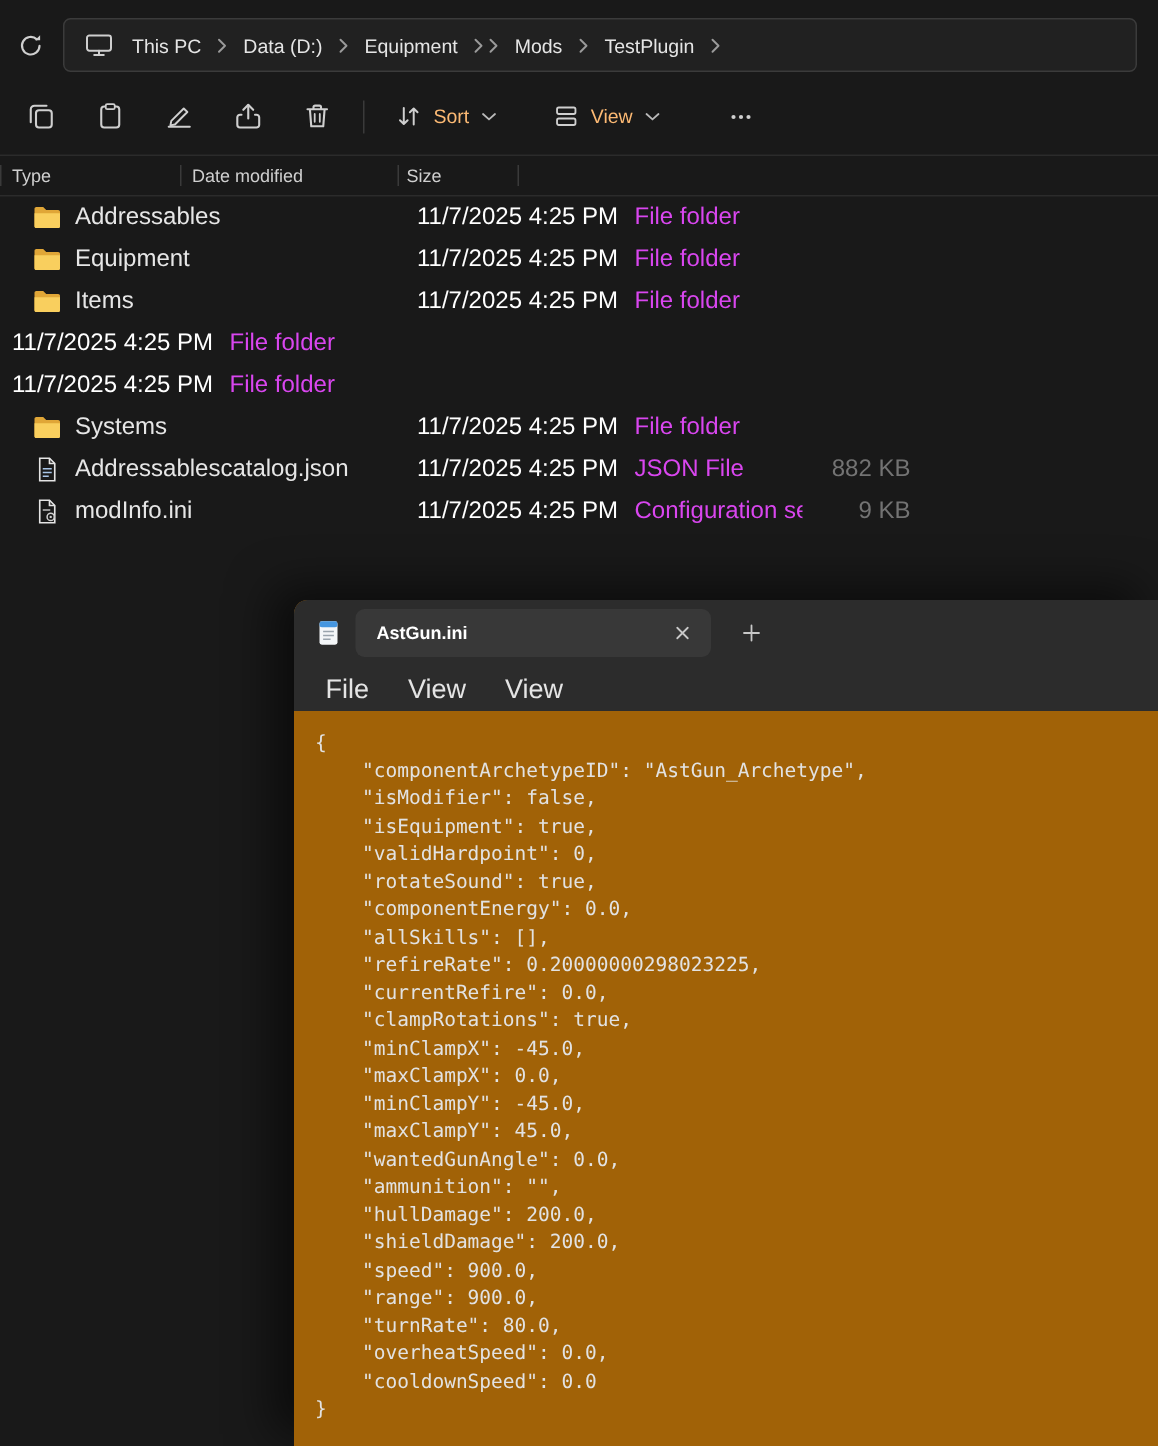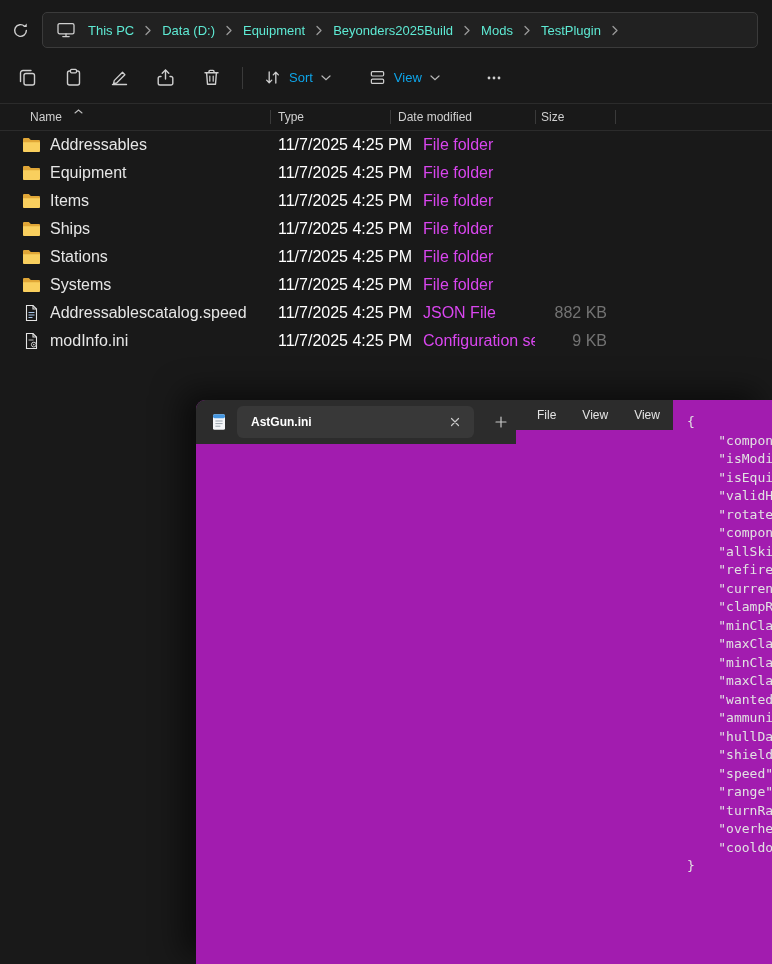--- a/index.html
+++ b/index.html
@@ -11,27 +11,27 @@
   *{margin:0;padding:0;box-sizing:border-box}
   html,body{width:772px;height:964px}
   body{background:#191919;font-family:"Liberation Sans",sans-serif;color:#e8e8e8;overflow:hidden;position:relative}
   svg{display:block}
 
   
   .addr-row{display:flex;align-items:center;margin-top:10px;height:40px;padding:0 14px 0 4px;gap:6px}
   .icon-btn{display:flex;align-items:center;justify-content:center;width:32px;height:32px;border-radius:4px;flex:none;cursor:default}
   .addr-pill{flex:1;height:36px;background:#212121;border:1px solid #3b3b3b;border-radius:5px;display:flex;align-items:center;padding:0 8px;overflow:hidden;white-space:nowrap}
   .pc-icon{margin:0 4px 0 6px}
-  .crumb{font-size:13px;color:#5eead4;padding:5px 9px;border-radius:4px;cursor:default;flex:none}
+  .crumb{font-size:13px;color:#e5e5e5;padding:5px 9px;border-radius:4px;cursor:default;flex:none}
   .crumb-sep{display:flex;align-items:center;padding:0 1px;flex:none}
 
   .toolbar{display:flex;align-items:center;height:52px;margin-top:2px;padding:0 8px;border-bottom:1px solid #2b2b2b}
   .tool-btn{width:38px;height:36px;display:flex;align-items:center;justify-content:center;border-radius:4px;margin-right:8px}
   .v-sep{width:1px;height:22px;background:#3a3a3a;margin:0 10px 0 4px}
-  .drop-btn{display:flex;align-items:center;gap:8px;padding:0 11px;height:36px;font-size:13px;color:#0ea5e9;border-radius:4px;margin-right:16px}
+  .drop-btn{display:flex;align-items:center;gap:8px;padding:0 11px;height:36px;font-size:13px;color:#fdba74;border-radius:4px;margin-right:16px}
   .more-btn{margin-left:8px}
 
   .hdr{display:flex;height:27px;border-bottom:1px solid #2b2b2b;align-items:center;font-size:12px;color:#cfcfcf}
   .h-name{width:270px;padding-left:30px;display:flex;align-items:center}
   .sort-caret{margin-left:12px;position:relative;top:-6px}
   .h-col{position:relative;height:100%;display:flex;align-items:center}
   .h-col::before{content:"";position:absolute;left:0;top:6px;bottom:6px;width:1px;background:#3a3a3a}
   .h-date{width:145px;padding-left:8px}
   .h-type{width:120px;padding-left:8px}
   .h-size{width:80px;padding-left:6px}
@@ -39,29 +39,29 @@
 
   .rows{}
   .row{display:flex;height:28px;align-items:center;font-size:16px;cursor:default}
   .c-name{width:270px;display:flex;align-items:center;gap:9px;padding-left:22px;color:#e6e6e6;white-space:nowrap;overflow:hidden}
   .icon-slot{width:19px;flex:none;display:flex;justify-content:center}
   .c-date{width:145px;padding-left:8px;color:#ffffff;white-space:nowrap}
   .c-type{width:120px;padding-left:8px;color:#d946ef;white-space:nowrap;overflow:hidden}
   .c-size{width:86px;padding-right:14px;text-align:right;color:#737373;white-space:nowrap}
 
   
-  .notepad{position:absolute;left:196px;top:400px;right:0;bottom:0;background:#a21caf;border-top-left-radius:9px;box-shadow:-14px -8px 30px rgba(0,0,0,.55);display:flex;flex-direction:row;overflow:hidden}
+  .notepad{position:absolute;left:196px;top:400px;right:0;bottom:0;background:#a16207;border-top-left-radius:9px;box-shadow:-14px -8px 30px rgba(0,0,0,.55);display:flex;flex-direction:column;overflow:hidden}
   .np-title{height:44px;background:#2c2c2c;display:flex;align-items:center;padding-left:14px;flex:none}
   .np-appicon{margin-right:9px;flex:none}
   .np-tab{width:237px;height:32px;background:#383838;border-radius:6px;display:flex;align-items:center;padding:0 6px 0 14px;flex:none}
   .np-tab-title{font-size:12px;font-weight:bold;color:#ffffff;flex:1}
   .np-close{width:26px;height:26px;display:flex;align-items:center;justify-content:center;border-radius:4px}
   .np-plus{width:30px;height:30px;margin-left:12px;display:flex;align-items:center;justify-content:center;border-radius:4px}
   .np-menu{height:30px;background:#2c2c2c;display:flex;align-items:center;padding-left:8px;flex:none}
-  .menu-item{font-size:12px;color:#e4e4e4;padding:4px 13px;border-radius:4px;cursor:default}
+  .menu-item{font-size:18px;color:#e4e4e4;padding:4px 13px;border-radius:4px;cursor:default}
   .np-editor{flex:1;padding:13px 0 0 14px;overflow:hidden;cursor:text}
   .np-editor pre{font-family:"DejaVu Sans Mono","Liberation Mono",monospace;font-size:13px;line-height:18.5px;color:#e2e2e2}
 </style>
 </head>
 <body>
 
 <div class="explorer">
 
   <div class="addr-row">
     <div class="icon-btn">
@@ -89,21 +89,20 @@
     <svg width="8" height="11" viewBox="0 0 8 11">
               <path d="M2 1.5l4 4-4 4" fill="none" stroke="#9a9a9a" stroke-width="1.3" stroke-linecap="round" stroke-linejoin="round"></path>
             </svg>
   </span>
 <span class="crumb">Equipment</span>
   <span class="crumb-sep">
     <svg width="8" height="11" viewBox="0 0 8 11">
               <path d="M2 1.5l4 4-4 4" fill="none" stroke="#9a9a9a" stroke-width="1.3" stroke-linecap="round" stroke-linejoin="round"></path>
             </svg>
   </span>
-<span class="crumb">Beyonders2025Build</span>
   <span class="crumb-sep">
     <svg width="8" height="11" viewBox="0 0 8 11">
               <path d="M2 1.5l4 4-4 4" fill="none" stroke="#9a9a9a" stroke-width="1.3" stroke-linecap="round" stroke-linejoin="round"></path>
             </svg>
   </span>
 <span class="crumb">Mods</span>
   <span class="crumb-sep">
     <svg width="8" height="11" viewBox="0 0 8 11">
               <path d="M2 1.5l4 4-4 4" fill="none" stroke="#9a9a9a" stroke-width="1.3" stroke-linecap="round" stroke-linejoin="round"></path>
             </svg>
@@ -176,28 +175,20 @@
     <div class="tool-btn more-btn">
       <svg width="18" height="18" viewBox="0 0 18 18">
         <circle cx="4" cy="9" r="1.4" fill="var(--icon_gray)"></circle>
           <circle cx="9" cy="9" r="1.4" fill="var(--icon_gray)"></circle>
           <circle cx="14" cy="9" r="1.4" fill="var(--icon_gray)"></circle>
       </svg>
     </div>
   </div>
 
   <div class="hdr">
-    <div class="h-name">
-      <span>Name</span>
-      <span class="sort-caret">
-        <svg width="9" height="5" viewBox="0 0 9 5">
-            <path d="M1 4l3.5-3L8 4" fill="none" stroke="#bdbdbd" stroke-width="1.1" stroke-linecap="round"></path>
-          </svg>
-      </span>
-    </div>
     <div class="h-col h-type">
         <span>Type</span>
       </div>
     <div class="h-col h-date">
         <span>Date modified</span>
       </div>
     <div class="h-col h-size">
         <span>Size</span>
       </div>
     <div class="h-col h-end"></div>
@@ -243,44 +234,26 @@
   </svg>
 </span>
       <span class="label">Items</span>
     </div>
     <div class="c-date">11/7/2025 4:25 PM</div>
     <div class="c-type">File folder</div>
     <div class="c-size"></div>
   </div>
 
   <div class="row">
-    <div class="c-name">
-      <span class="icon-slot">
-  <svg width="19" height="16" viewBox="0 0 19 16">
-    <path d="M1 2.2C1 1.5 1.6 1 2.2 1h4.6l2 2h8c.7 0 1.2.5 1.2 1.2v9.6c0 .7-.5 1.2-1.2 1.2H2.2C1.5 15 1 14.5 1 13.8z" fill="var(--folder_back)"></path>
-    <path d="M1 5.2h17v8.6c0 .7-.5 1.2-1.2 1.2H2.2C1.5 15 1 14.5 1 13.8z" fill="var(--folder_front)"></path>
-  </svg>
-</span>
-      <span class="label">Ships</span>
-    </div>
-    <div class="c-date">11/7/2025 4:25 PM</div>
-    <div class="c-type">File folder</div>
-    <div class="c-size"></div>
-  </div>
-
-  <div class="row">
-    <div class="c-name">
-      <span class="icon-slot">
-  <svg width="19" height="16" viewBox="0 0 19 16">
-    <path d="M1 2.2C1 1.5 1.6 1 2.2 1h4.6l2 2h8c.7 0 1.2.5 1.2 1.2v9.6c0 .7-.5 1.2-1.2 1.2H2.2C1.5 15 1 14.5 1 13.8z" fill="var(--folder_back)"></path>
-    <path d="M1 5.2h17v8.6c0 .7-.5 1.2-1.2 1.2H2.2C1.5 15 1 14.5 1 13.8z" fill="var(--folder_front)"></path>
-  </svg>
-</span>
-      <span class="label">Stations</span>
-    </div>
+    <div class="c-date">11/7/2025 4:25 PM</div>
+    <div class="c-type">File folder</div>
+    <div class="c-size"></div>
+  </div>
+
+  <div class="row">
     <div class="c-date">11/7/2025 4:25 PM</div>
     <div class="c-type">File folder</div>
     <div class="c-size"></div>
   </div>
 
   <div class="row">
     <div class="c-name">
       <span class="icon-slot">
   <svg width="19" height="16" viewBox="0 0 19 16">
     <path d="M1 2.2C1 1.5 1.6 1 2.2 1h4.6l2 2h8c.7 0 1.2.5 1.2 1.2v9.6c0 .7-.5 1.2-1.2 1.2H2.2C1.5 15 1 14.5 1 13.8z" fill="var(--folder_back)"></path>
@@ -296,21 +269,21 @@
 
   <div class="row">
     <div class="c-name">
       <span class="icon-slot">
   <svg width="15" height="18" viewBox="0 0 15 18">
     <path d="M2.5 1.5h6.5l3.5 3.5v11.5h-10z" fill="none" stroke="#e4e4e4" stroke-width="1.1"></path>
     <path d="M9 1.5v3.5h3.5" fill="none" stroke="#e4e4e4" stroke-width="1.1"></path>
     <path d="M4.5 8.5h6M4.5 11h6M4.5 13.5h4" stroke="#a9c6e8" stroke-width="1"></path>
   </svg>
 </span>
-      <span class="label">Addressablescatalog.speed</span>
+      <span class="label">Addressablescatalog.json</span>
     </div>
     <div class="c-date">11/7/2025 4:25 PM</div>
     <div class="c-type">JSON File</div>
     <div class="c-size">882 KB</div>
   </div>
 
   <div class="row">
     <div class="c-name">
       <span class="icon-slot">
   <svg width="15" height="18" viewBox="0 0 15 18">

